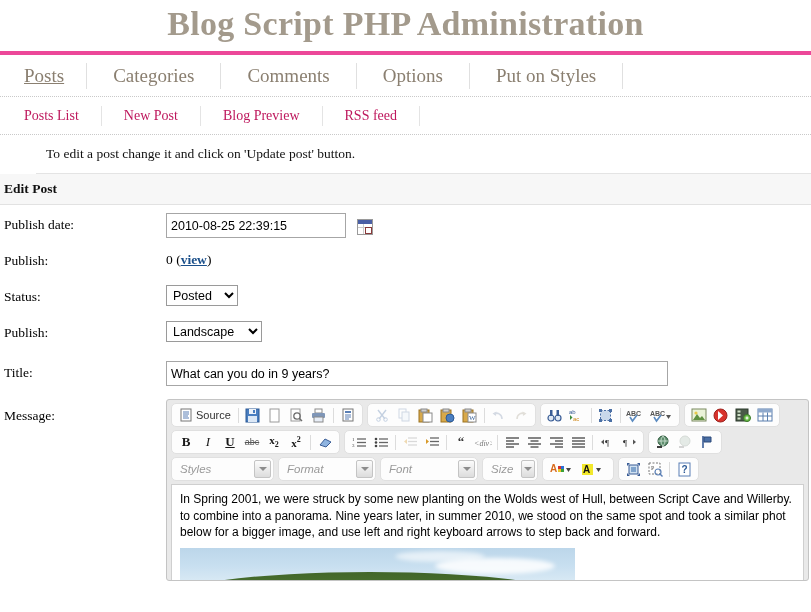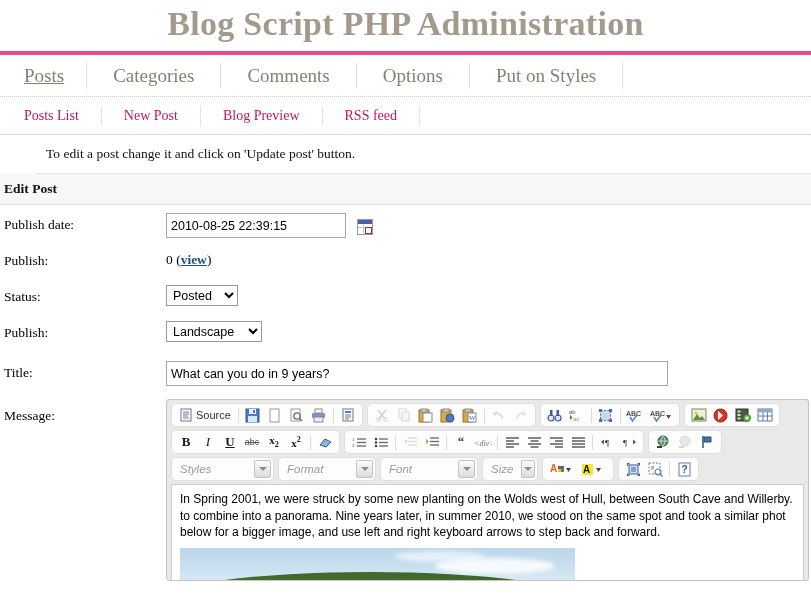--- a/index.html
+++ b/index.html
@@ -769,21 +769,21 @@
             <div class="tbtn">
               <svg width="15" height="15" viewBox="0 0 15 15">
                   <rect x="2" y="1" width="11" height="13" fill="#fff" stroke="#5a7fb5"></rect>
                   <text x="4.5" y="11" font-size="10" font-weight="bold" fill="#2d5a96" font-family="sans-serif">?</text>
                 </svg>
             </div>
           </div>
         </div>
 
         <div class="ckbody">
-          <p>In Spring 2001, we were struck by some new planting on the Wolds west of Hull, between South Cave and Willerby.</p>
+          <p>In Spring 2001, we were struck by some new planting on the Wolds west of Hull, between Script Cave and Willerby.</p>
           <p>to combine into a panorama. Nine years later, in summer 2010, we stood on the same spot and took a similar phot</p>
           <p>below for a bigger image, and use left and right keyboard arrows to step back and forward.</p>
           <div class="photo">
             <div class="cloud2"></div>
             <div class="cloud1"></div>
             <div class="hill"></div>
 
           </div>
         </div>
 

